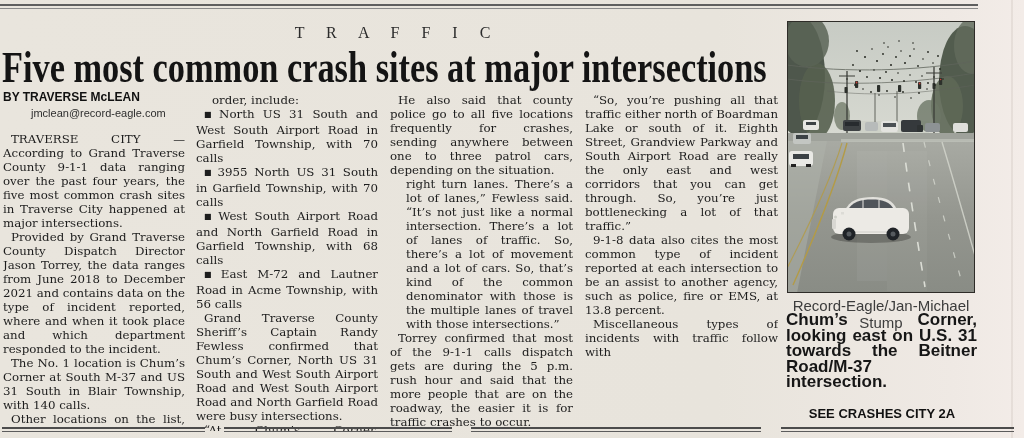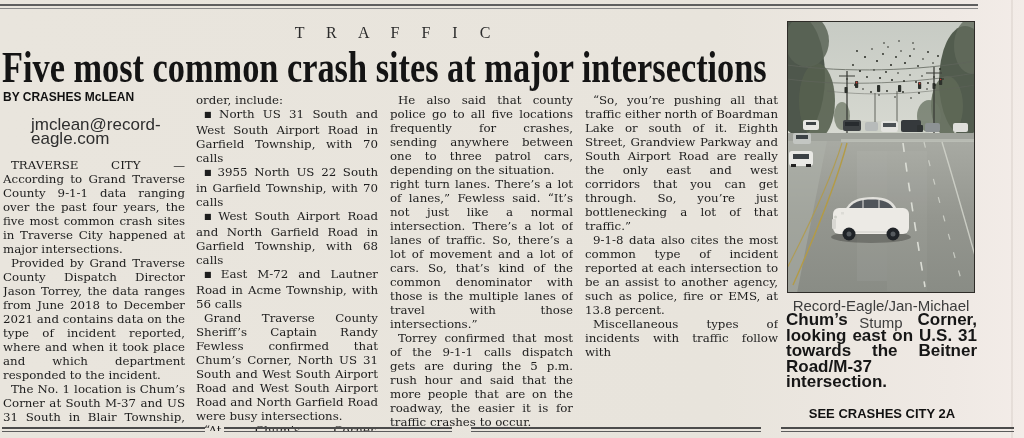--- a/index.html
+++ b/index.html
@@ -16,23 +16,23 @@
               font-family:"Liberation Serif", serif; font-size:44px; line-height:1;
               color:#141414; transform:scaleX(0.78); transform-origin:left top; }
   .col { position:absolute; top:93px; height:338px; overflow:hidden;
          font-size:11.8px; line-height:14px; text-align:justify; }
   .col1 { left:3px;  width:182px; top:90px; }
   .col2 { left:196px; width:182px; }
   .col3 { left:390px; width:183px; }
   .col4 { left:585px; width:193px; }
   .byline { font-family:"Liberation Sans","DejaVu Sans",sans-serif; margin-bottom:12px; text-align:left; }
   .byline .author { font-weight:bold; font-size:12px; color:#111; }
-  .byline .email  { font-size:17px; color:#2e2e2e; margin-top:14px;padding-left:28px; }
+  .byline .email  { font-size:11px; color:#2e2e2e; margin-top:2px;padding-left:28px; }
   .body-p { text-indent:8px; }
-  .body-p.noindent { text-indent:0; }
+  .body-p.noindent { text-indent:0;margin-left:16px; }
   .bsq { font-family:"DejaVu Sans",sans-serif; font-size:8px; margin-right:3px;
          position:relative; top:-1px; }
   .photo { position:absolute; left:787px; top:21px; width:188px; height:272px; }
   .credit { position:absolute; left:787px; top:297px; width:188px; text-align:center;
             font-family:Liberation Sans, sans-serif; font-size:15px; color:#3c3c3c; }
   .caption { position:absolute; left:786px; top:312px; width:191px; text-align:justify;
              font-family:"Liberation Sans",sans-serif; font-weight:bold; font-size:17px;
              line-height:15.5px; color:#161616; }
   .contpara { position:absolute; left:787px; top:361px; width:192px;
               font-size:12.2px; line-height:15px; }
@@ -53,33 +53,33 @@
 <div class="page">
 
   <div class="toprule"></div>
 
   <div class="kicker">T R A F F I C</div>
 
   <h1 class="headline">Five most common crash sites at major intersections</h1>
 
   <div class="col col1">
     <div class="byline">
-      <div class="author">BY CRASHES McLEAN</div>
+      <div class="author">BY TRAVERSE McLEAN</div>
       <div class="email">jmclean@record-eagle.com</div>
     </div>
     <p class="body-p">TRAVERSE CITY — According to Grand Traverse County 9-1-1 data ranging over the past four years, the five most common crash sites in Traverse City happened at major intersections.</p>
     <p class="body-p">Provided by Grand Traverse County Dispatch Director Jason Torrey, the data ranges from June 2018 to December 2021 and contains data on the type of incident reported, where and when it took place and which department responded to the incident.</p>
     <p class="body-p">The No. 1 location is Chum’s Corner at South M-37 and US 31 South in Blair Township, with 140 calls.</p>
     <p class="body-p">Other locations on the list, in</p>
   </div>
 
   <div class="col col2">
     <p class="body-p noindent">order, include:</p>
     <p class="body-p bullet"><span class="bsq">■</span><span>North US 31 South and West South Airport Road in Garfield Township, with 70 calls</span></p>
-    <p class="body-p bullet"><span class="bsq">■</span><span>3955 North US 22 South in Garfield Township, with 70 calls</span></p>
+    <p class="body-p bullet"><span class="bsq">■</span><span>3955 North US 31 South in Garfield Township, with 70 calls</span></p>
     <p class="body-p bullet"><span class="bsq">■</span><span>West South Airport Road and North Garfield Road in Garfield Township, with 68 calls</span></p>
     <p class="body-p bullet"><span class="bsq">■</span><span>East M-72 and Lautner Road in Acme Township, with 56 calls</span></p>
     <p class="body-p">Grand Traverse County Sheriff’s Captain Randy Fewless confirmed that Chum’s Corner, North US 31 South and West South Airport Road and West South Airport Road and North Garfield Road were busy intersections.</p>
     <p class="body-p">“At Chum’s Corner, depending on which direction you’re going, there may be two left-hand turn lanes. And, additional straight-through lanes and then</p>
   </div>
 
   <div class="col col3">
     <p class="body-p">He also said that county police go to all five locations frequently for crashes, sending anywhere between one to three patrol cars, depending on the situation.</p>
     <p class="body-p noindent">right turn lanes. There’s a lot of lanes,” Fewless said. “It’s not just like a normal intersection. There’s a lot of lanes of traffic. So, there’s a lot of movement and a lot of cars. So, that’s kind of the common denominator with those is the multiple lanes of travel with those intersections.”</p>
     <p class="body-p">Torrey confirmed that most of the 9-1-1 calls dispatch gets are during the 5 p.m. rush hour and said that the more people that are on the roadway, the easier it is for traffic crashes to occur.</p>

